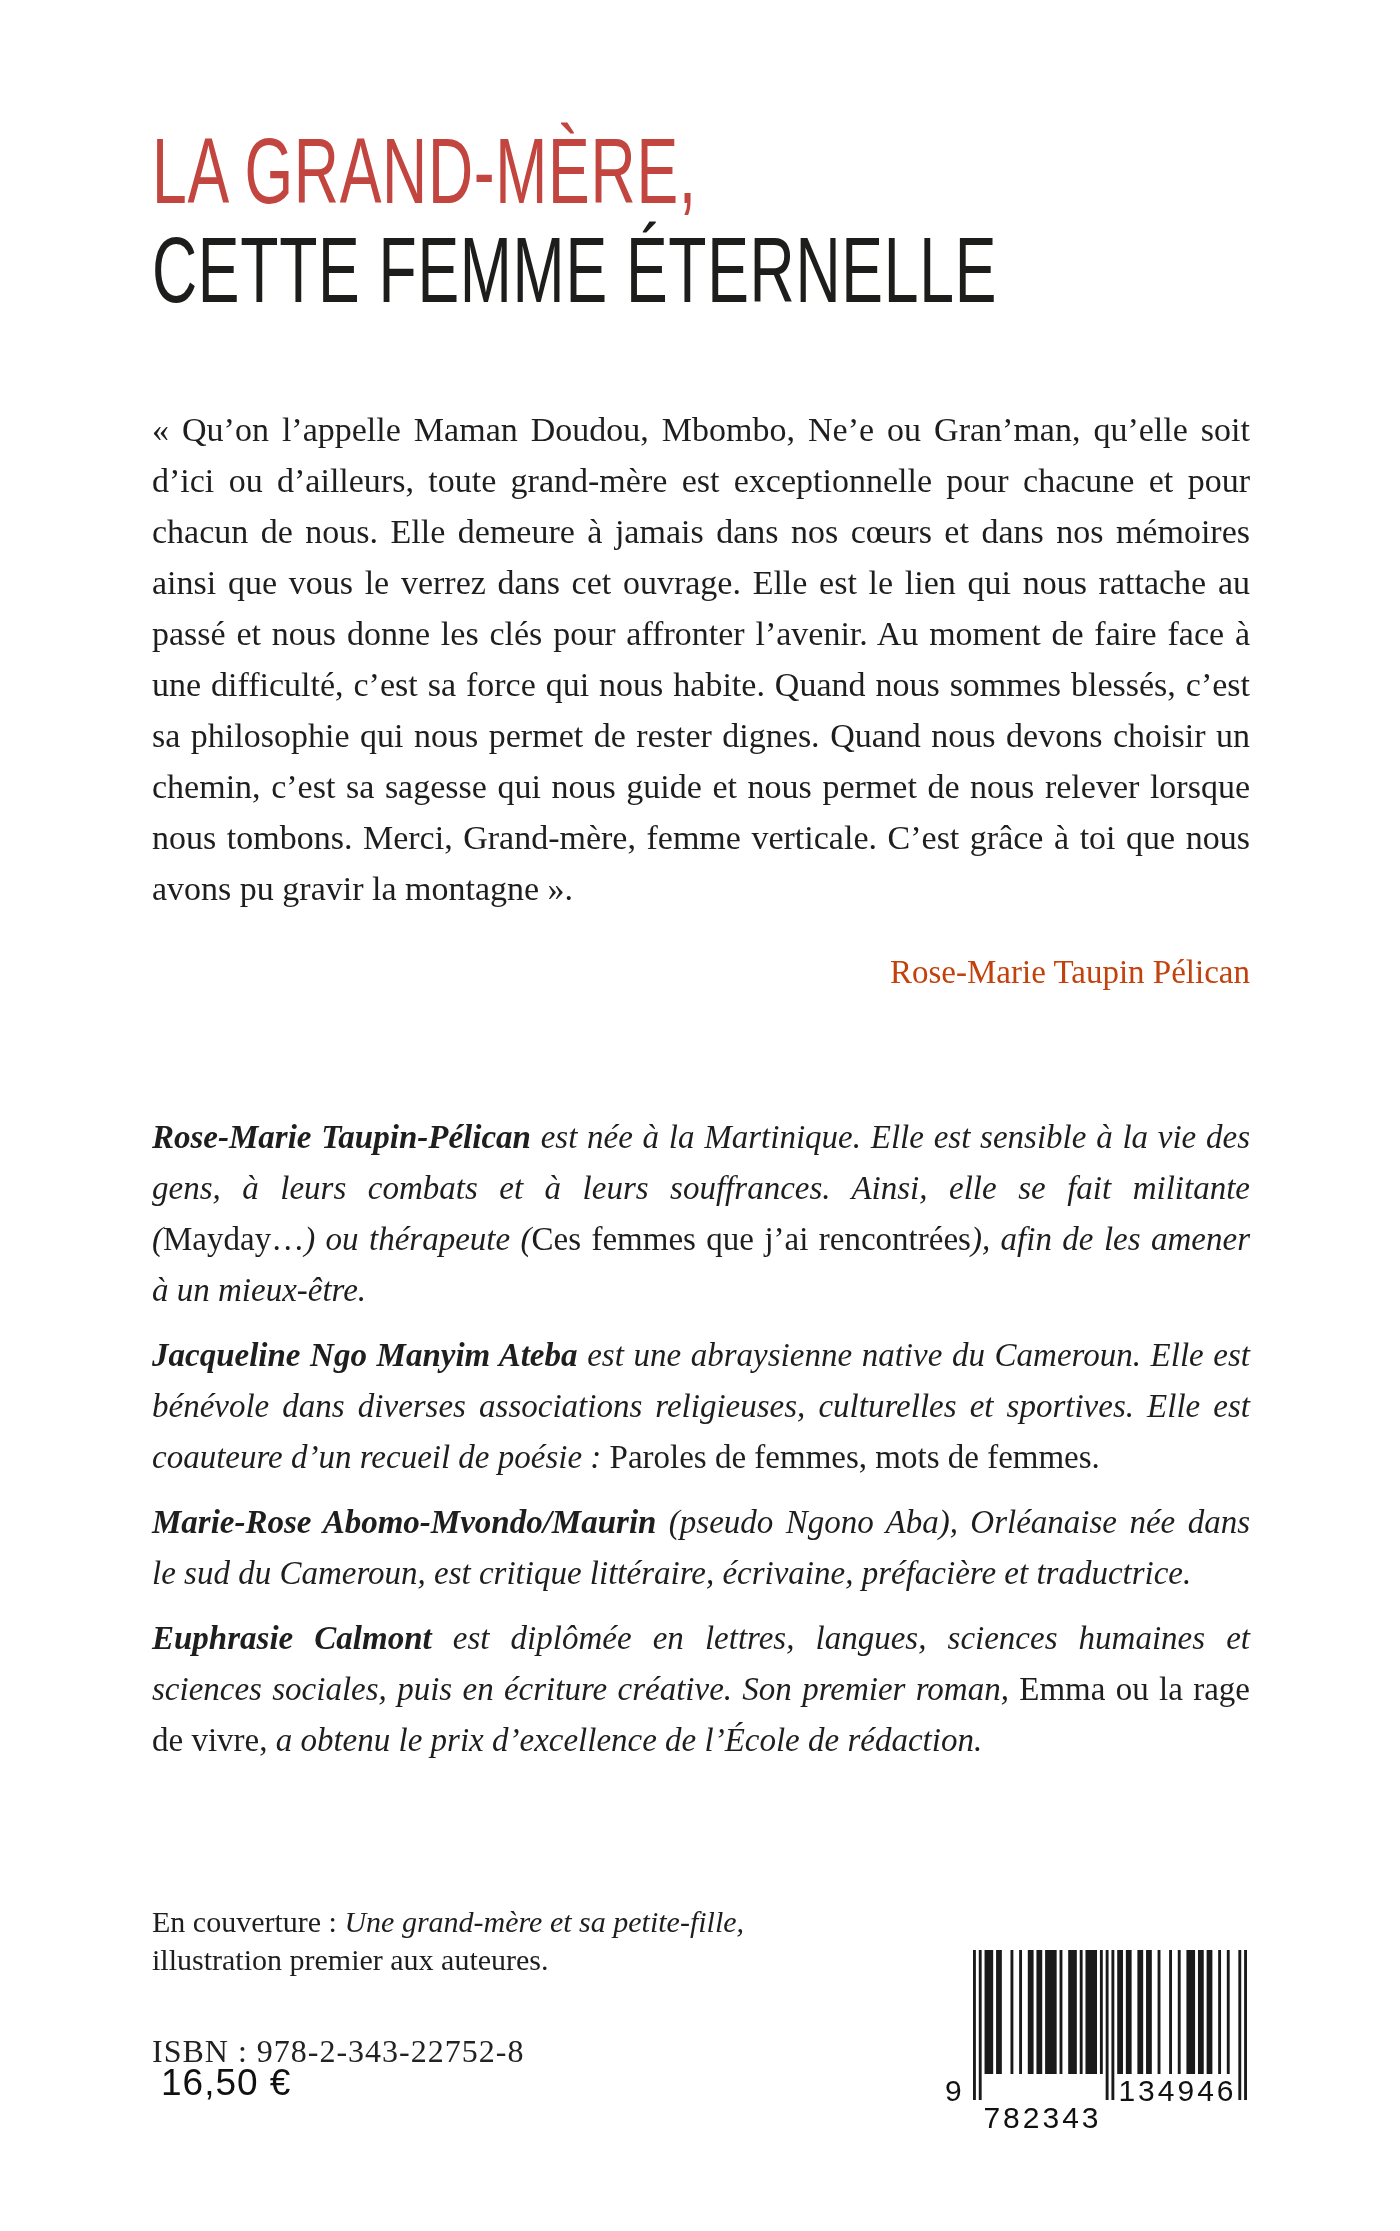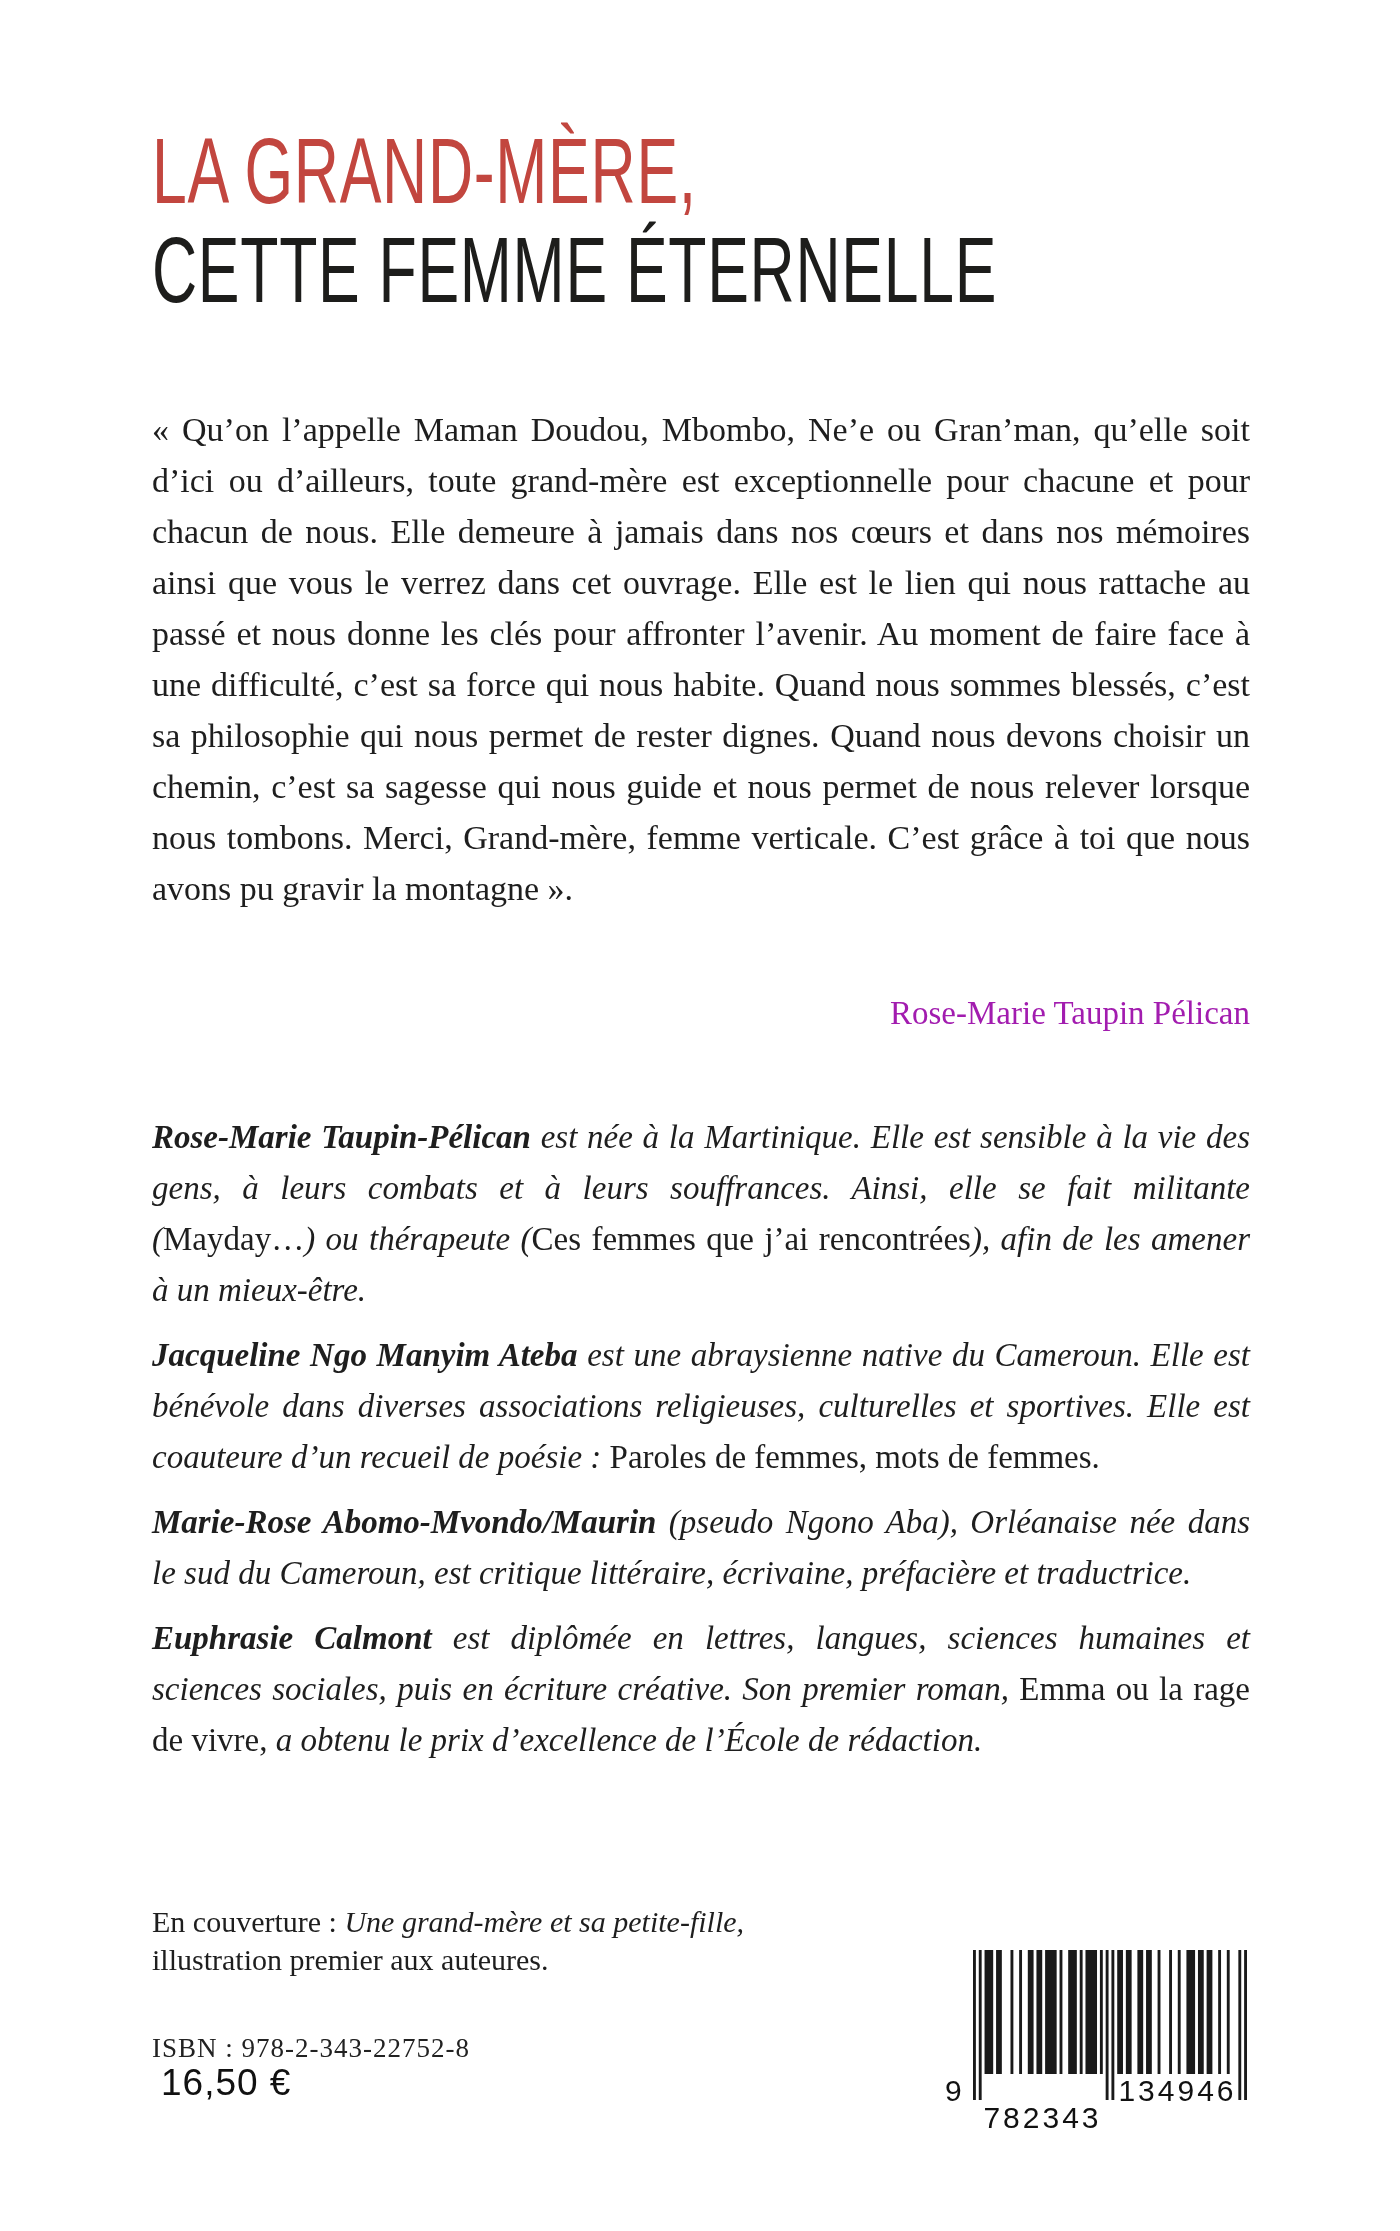--- a/index.html
+++ b/index.html
@@ -26,42 +26,42 @@
   .title-line.l1{color:#c2463f;}
   .title-line.l2{color:#1d1d1b;}
   
   .quote{
     position:absolute;left:152px;top:404px;width:1098px;
     font-size:34px;line-height:51px;
     text-align:justify;
     color:#1e1e1e;
   }
   .attribution{
-    position:absolute;left:152px;top:993px;width:1098px;
+    position:absolute;left:152px;top:952px;width:1098px;
     font-size:33px;line-height:40px;
-    text-align:right;color:#a21caf;
+    text-align:right;color:#c2410c;
   }
   
   .bios{
     position:absolute;left:152px;top:1112px;width:1098px;
     font-size:33px;line-height:51px;
     text-align:justify;color:#1e1e1e;
   }
   .bios p{margin:0 0 14px 0;}
   .seg-name{font-weight:bold;font-style:italic;}
   .seg-italic{font-style:italic;}
   .seg-roman{font-style:normal;}
   
   .cover-note{
     position:absolute;left:152px;top:1903px;width:600px;
     font-size:30px;line-height:38px;color:#1e1e1e;
   }
   .isbn{
     position:absolute;left:152px;top:2033px;
-    font-size:27px;letter-spacing:1px;color:#222222;text-align:right;
+    font-size:32px;letter-spacing:1px;color:#222222;text-align:right;
   }
   .price{
     position:absolute;left:152px;top:2062px;
     font-family:"Liberation Sans",sans-serif;
     font-size:37px;letter-spacing:1px;color:#111111;margin-left:9px;
   }
   
   .barcode{
     position:absolute;left:973px;top:1950px;width:274px;height:160px;
   }

